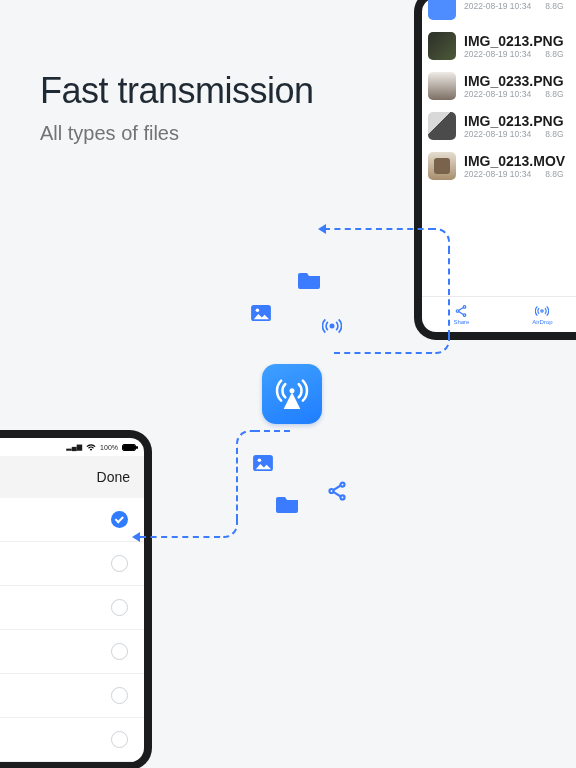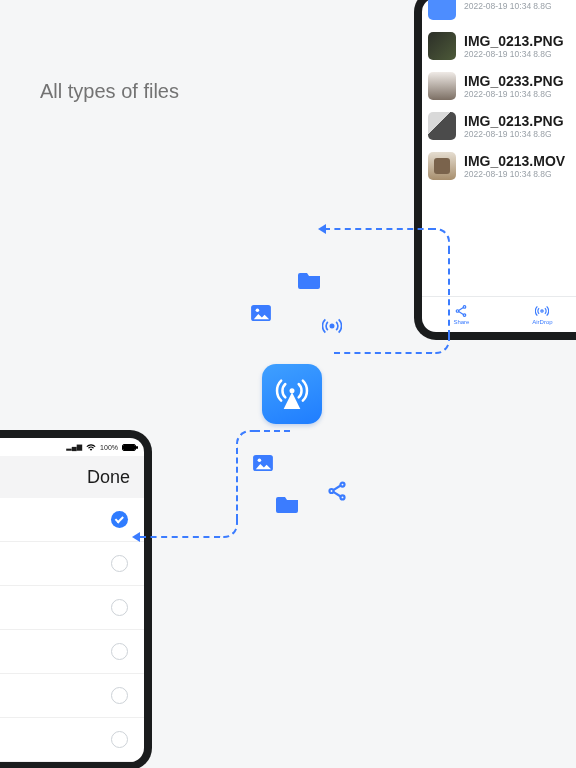--- a/index.html
+++ b/index.html
@@ -29,21 +29,21 @@
     flex: 0 0 28px; margin-right: 8px;
   }
   .thumb-blue { background: #4d8dff; }
   .thumb-dark { background: linear-gradient(135deg,#2c2f28,#4d5a39); }
   .thumb-light { background: linear-gradient(180deg,#efeae6,#7c6f64); }
   .thumb-bw { background: linear-gradient(135deg,#d9d9d9 0 40%, #4b4b4b 40%); }
   .thumb-beige { background: linear-gradient(180deg,#e5ddd0,#a78e6d); position:relative; }
   .thumb-beige::after { content:""; position:absolute; inset:6px; background:#7a634c; border-radius:3px; }
   .file-meta { display: flex; flex-direction: column; min-width: 0; }
   .file-name { font-size: 14px; font-weight: 600; color: #1c1c1c; white-space: nowrap; }
-  .file-sub { display: flex; gap: 2px; }
+  .file-sub { display: flex; gap: 14px; }
   .file-date { font-size: 8.5px; color: #9aa1a8; white-space: nowrap; }
   .file-size { font-size: 8.5px; color: #9aa1a8; }
   .bottombar {
     display: flex; justify-content: space-around; align-items: center;
     border-top: 1px solid #e8eaec; height: 36px;
   }
   .bottombar-item { display: flex; flex-direction: column; align-items: center; gap: 1px; }
   .bottombar-item .bi-label { font-size: 6px; color: #3b7cff; }
   .bi-icon { width: 14px; height: 14px; }
   .bi-icon svg { width: 100%; height: 100%; }
@@ -64,21 +64,21 @@
     padding: 0 8px; gap: 4px;
   }
   .statusbar span { font-size: 7px; color: #1c1c1c; }
   .sb-batt { width: 14px; height: 7px; border:1px solid #000; border-radius:2px; position:relative; }
   .sb-batt::after{content:"";position:absolute;right:-3px;top:1px;width:2px;height:3px;background:#000;border-radius:1px;}
   .sb-batt > i{display:block;background:#000;width:100%;height:100%;border-radius:1px;}
   .left-top {
     background: #f4f4f5; height: 42px; display:flex; align-items:center; justify-content:flex-end;
     padding: 0 14px;
   }
-  .done-btn { font-size: 18px; color: #1c1c1c; font-weight: 400; }
+  .done-btn { font-size: 14px; color: #1c1c1c; font-weight: 400; }
   .picker-list { flex:1; }
   .picker-row {
     height: 44px; border-bottom: 1px solid #efefef;
     display:flex; align-items:center; justify-content:flex-end; padding: 0 16px;
   }
   .radio {
     width: 17px; height: 17px; border-radius: 50%; border: 1.5px solid #cdd2d7;
   }
   .radio.checked {
     border: none; background: #2f7cff;
@@ -144,20 +144,21 @@
   .lp-arr {
     position:absolute; left:132px; top:532px; width:0;height:0;
     border-top:5px solid transparent;border-bottom:5px solid transparent;border-right:8px solid #3b7cff;
   }
 
 </style>
 </head>
 <body>
 
 <div class="hero">
+  <div class="hero-title">Fast transmission</div>
   <div class="hero-sub">All types of files</div>
 </div>
 
 <div class="device-right">
   <div class="device-right-screen">
     <div class="file-list">
 
       <div class="file-row" style="padding-top:0;margin-top:-6px">
         <div class="thumb thumb-blue"></div>
         <div class="file-meta">

